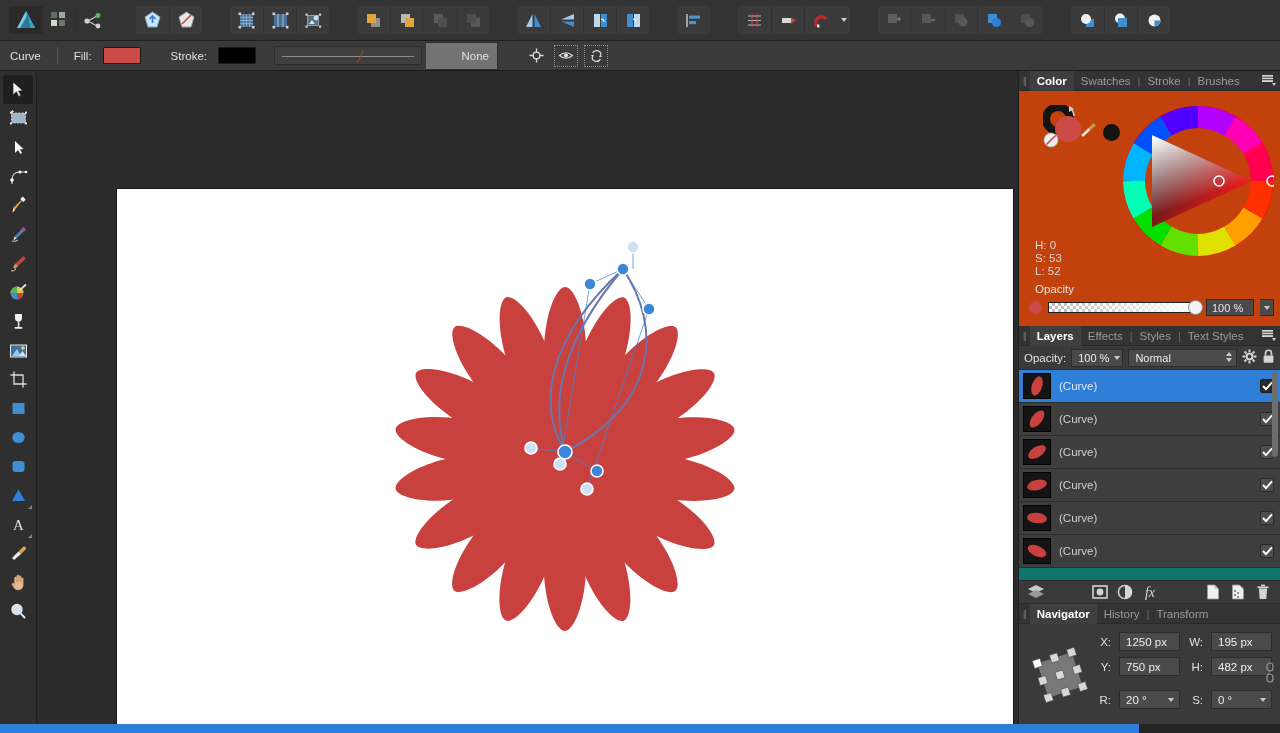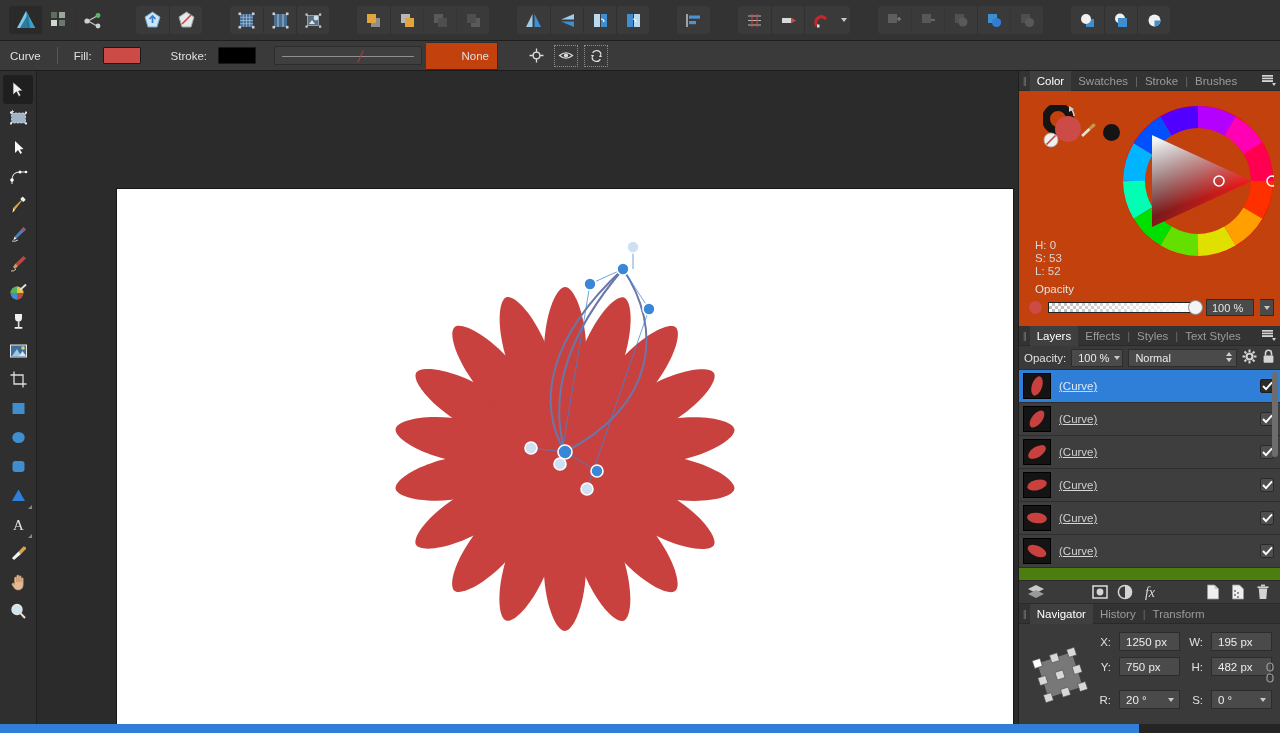--- a/index.html
+++ b/index.html
@@ -46,21 +46,21 @@
     width:38px; height:17px; border:1px solid #1a1a1a; border-radius:1px;
   }
   .stroke-slider {
     width:148px; height:19px; background:#3f3f3f; border:1px solid #2c2c2c;
     position:relative; margin-left:14px; display:flex; align-items:center;
     border-radius:1px;
   }
   .stroke-slider .line { position:absolute; left:7px; right:7px; height:1px; background:#8f8f8f; top:9px; }
   .stroke-slider .tick { position:absolute; left:58%; top:3px; width:1px; height:13px; background:#b8433f; transform:rotate(25deg); }
   .none-box {
-    width:72px; height:28px; background:#c2410c; border:1px solid #2c2c2c; border-left:none;
+    width:72px; height:28px; background:#737373; border:1px solid #2c2c2c; border-left:none;
     display:flex; align-items:center; justify-content:flex-end; padding-right:8px;
     color:#e0e0e0; font-size:11.5px; border-radius:0 1px 1px 0;
   }
   .ctx-icons { display:flex; align-items:center; margin-left:22px; gap:6px; }
   .ctx-icon { width:24px; height:22px; display:flex;align-items:center;justify-content:center; }
   .ctx-icon.framed { border:1px dotted #8d8d8d; }
 
   
   .body { flex:1; display:flex; min-height:0; }
 
@@ -98,21 +98,21 @@
   }
   .panel-tabs {
     height:20px; background:#333; display:flex; align-items:center;
     border-bottom:1px solid #2a2a2a; padding-left:2px; position:relative;
   }
   .grip { color:#777; font-size:9px; padding:0 4px 0 2px; letter-spacing:-1px; }
   .ptab {
     padding:2px 7px; font-size:11.5px; color:#9b9b9b; height:20px;
     display:flex; align-items:center;
   }
-  .ptab.active { color:#ffffff; font-weight:normal; background:#3f3f3f; }
+  .ptab.active { color:#ffffff; font-weight:bold; background:#3f3f3f; }
   .ptab-sep { color:#6a6a6a; font-size:11px; }
   .panel-menu { position:absolute; right:4px; top:4px; display:flex; align-items:center; }
 
   
   .color-panel { background:#c2410c; padding:6px 0 4px 0; position:relative; height:235px; }
   .colorwheel-wrap { position:absolute; right:6px; top:14px; }
   .hsl { position:absolute; left:16px; top:148px; line-height:13px; font-size:11.5px; color:#d8d8d8; }
   .opacity-lbl { position:absolute; left:16px; top:192px; font-size:11.5px; color:#e2e2e2; }
   .opacity-row { position:absolute; left:10px; top:208px; right:6px; display:flex; align-items:center; gap:6px; }
   .op-dot { width:13px;height:13px;border-radius:50%; }
@@ -145,21 +145,21 @@
   .blend-box {
     height:18px; flex:1; background:#4a4a4a; border:1px solid #2c2c2c;
     display:flex; align-items:center; padding-left:6px; font-size:11px; color:#ececec;
     position:relative;
   }
   .spin { position:absolute; right:4px; top:2px; display:flex; flex-direction:column; gap:2px; }
   .spin i { display:block;width:0;height:0;border-left:3px solid transparent;border-right:3px solid transparent; }
   .spin i.u { border-bottom:4px solid #cfcfcf; }
   .spin i.d { border-top:4px solid #cfcfcf; }
 
-  .layer-list { flex:1; overflow:hidden; background:#4d7c0f; position:relative;text-decoration:underline; }
+  .layer-list { flex:1; overflow:hidden; background:#0f766e; position:relative; }
   .layer-row {
     height:33px; display:flex; align-items:center; padding:0 6px 0 4px;
     border-bottom:1px solid #2e2e2e; background:#3e3e3e; gap:8px;
   }
   .layer-row.sel { background:#2f7fd8; }
   .lthumb { width:28px; height:26px; background:#141414; border:1px solid #000; flex:0 0 28px; }
   .lname { flex:1; font-size:11.5px; color:#cfcfcf; }
   .layer-row.sel .lname { color:#dce9f7; }
   .lcheck {
     width:14px;height:14px;background:#4f4f4f;border:1px solid #2a2a2a;border-radius:2px;

